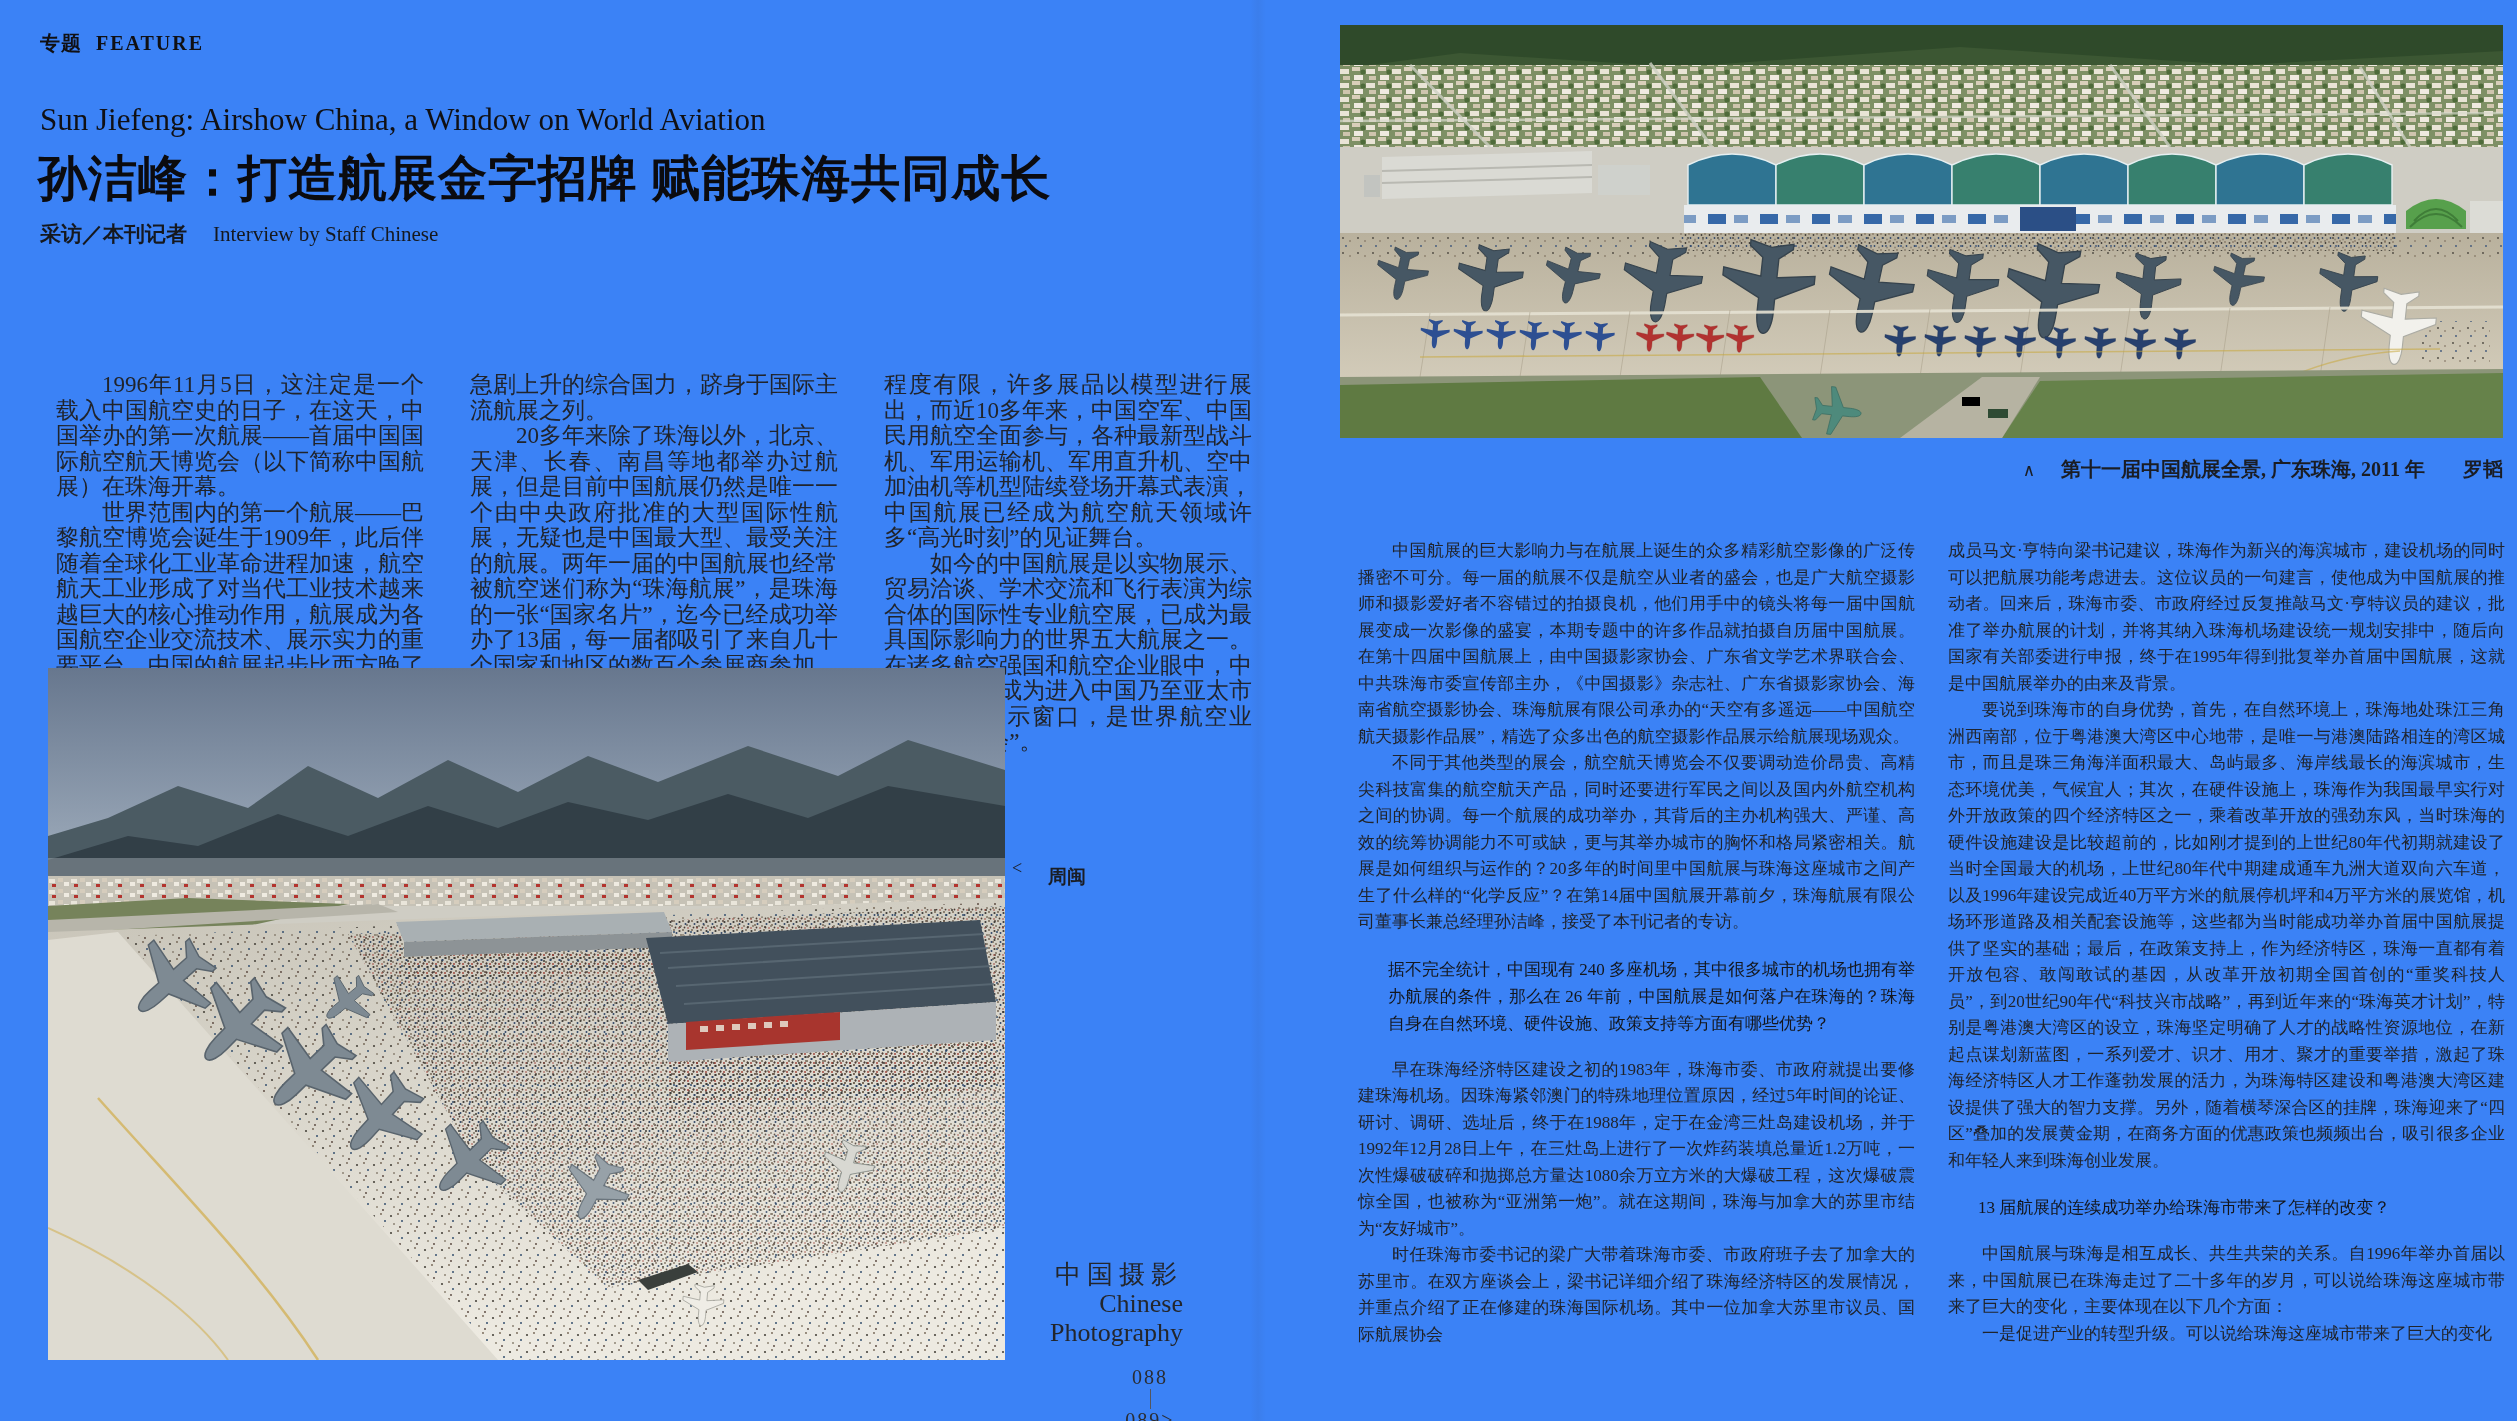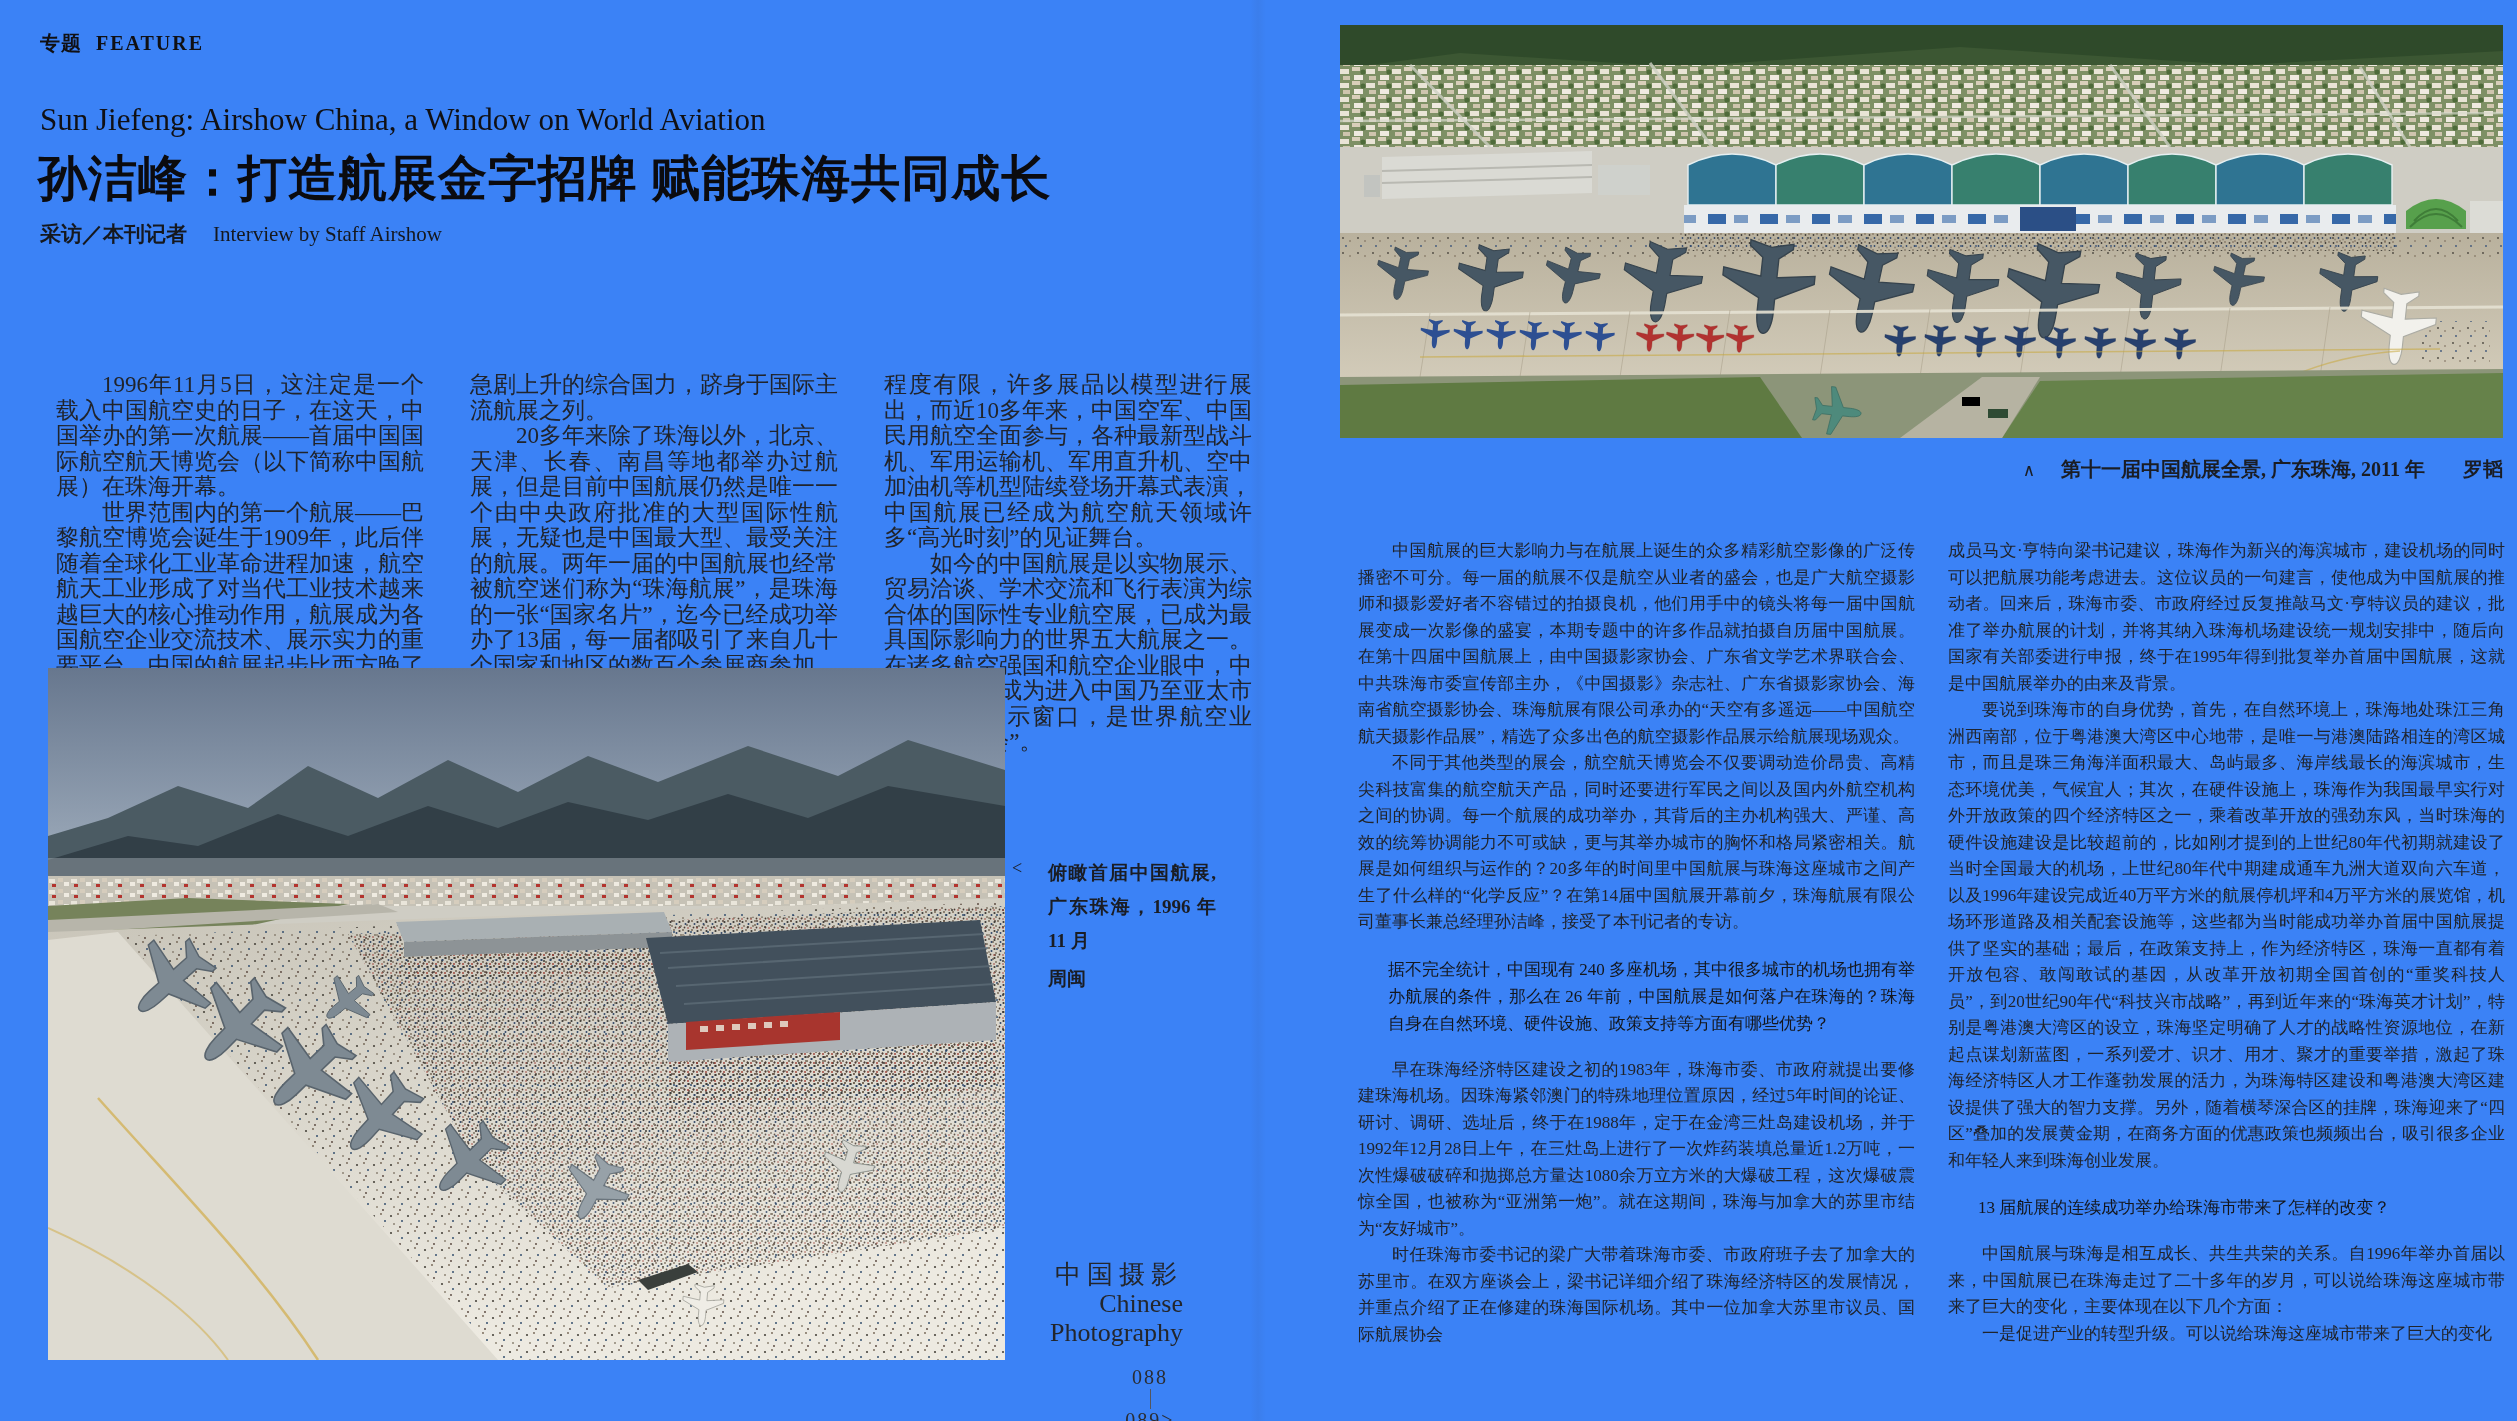--- a/index.html
+++ b/index.html
@@ -49,21 +49,21 @@
 <body>
 
 <div class="spread">
 
   <div class="kicker">
     <span>专题</span><span class="en">FEATURE</span>
   </div>
   <div class="title-en">Sun Jiefeng: Airshow China, a Window on World Aviation</div>
   <div class="title-cn">孙洁峰：打造航展金字招牌 赋能珠海共同成长</div>
   <div class="byline">
-    <span class="cn">采访／本刊记者</span><span class="en">Interview by Staff Airshow</span>
+    <span class="cn">采访／本刊记者</span><span class="en">Interview by Staff Chinese</span>
   </div>
 
   <div class="col lcol" id="lcol1">
     <p class="ind">1996年11月5日，这注定是一个载入中国航空史的日子，在这天，中国举办的第一次航展——首届中国国际航空航天博览会（以下简称中国航展）在珠海开幕。</p>
     <p class="ind">世界范围内的第一个航展——巴黎航空博览会诞生于1909年，此后伴随着全球化工业革命进程加速，航空航天工业形成了对当代工业技术越来越巨大的核心推动作用，航展成为各国航空企业交流技术、展示实力的重要平台。中国的航展起步比西方晚了近90年，但中国航展甫一出世，就凭借中国社会经济独有的体量，以及1990年代末正在</p>
   </div>
   <div class="col lcol" id="lcol2">
     <p>急剧上升的综合国力，跻身于国际主流航展之列。</p>
     <p class="ind">20多年来除了珠海以外，北京、天津、长春、南昌等地都举办过航展，但是目前中国航展仍然是唯一一个由中央政府批准的大型国际性航展，无疑也是中国最大型、最受关注的航展。两年一届的中国航展也经常被航空迷们称为“珠海航展”，是珠海的一张“国家名片”，迄今已经成功举办了13届，每一届都吸引了来自几十个国家和地区的数百个参展商参加。在每届航展举办的六天时间里，有数十万的专业和普通观众前往参观。在最初的几届中国航展上，中国自主研制的航空器的参与</p>
   </div>
@@ -151,21 +151,20 @@
       </g>
       <use href="#lplane" transform="translate(548,520) rotate(208) scale(1.9)" fill="#97a1a8" stroke="#6b757d" stroke-width="0.6"></use>
       <use href="#lplane" transform="translate(800,498) rotate(196) scale(1.5)" fill="#d8d8d2" stroke="#8e948f" stroke-width="0.6"></use>
       <use href="#lplane" transform="translate(655,636) rotate(185) scale(1.2)" fill="#efede6" stroke="#9a9a92" stroke-width="0.6"></use>
       <polygon fill="#3a3f3c" points="590,612 640,596 650,604 600,622"></polygon>
     </svg>
   </div>
 
   <div class="cap-left">
     <span class="marker">&lt;</span>
-    <span class="txt">俯瞰首届中国航展, 广东珠海，1996 年 11 月</span>
     <span class="credit">周闽</span>
   </div>
 
   <div class="mag-credit">
     <div class="cn">中国摄影</div>
     <div>Chinese</div>
     <div>Photography</div>
   </div>
 
   <div class="page-no">

